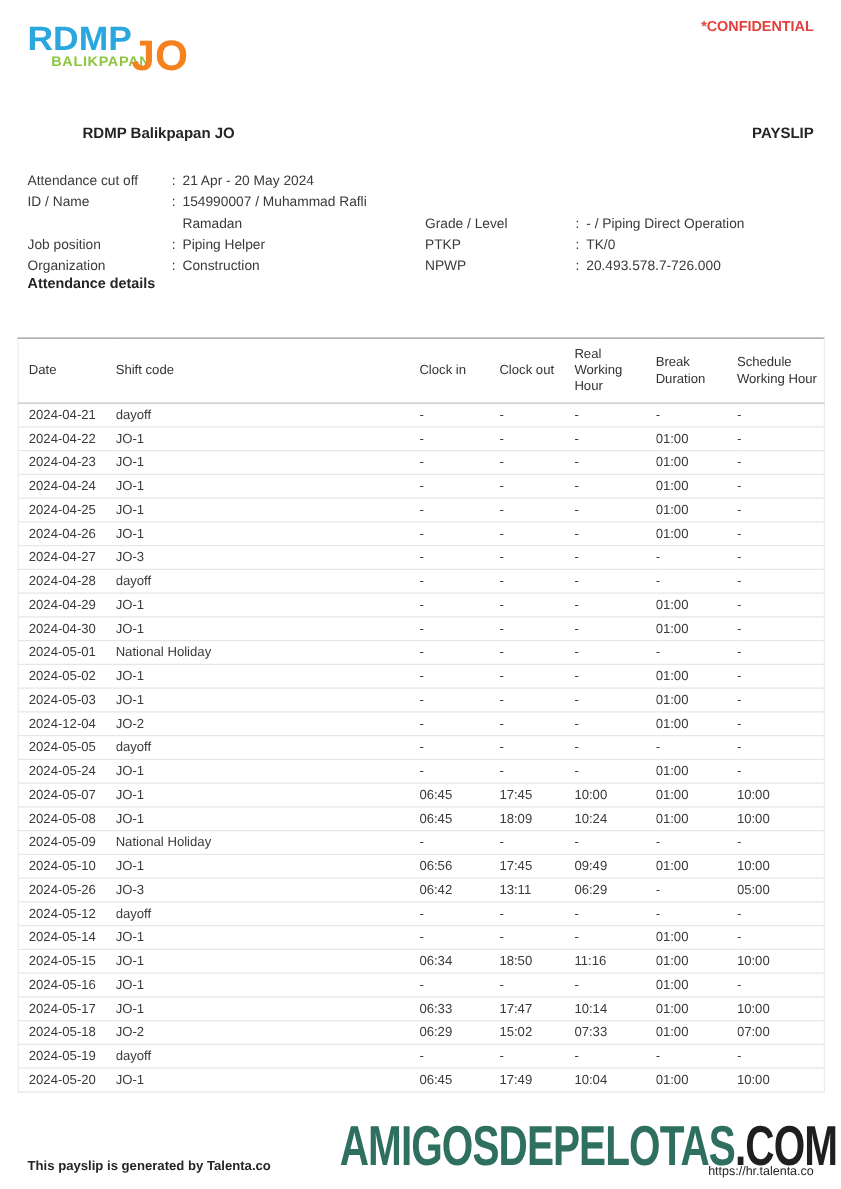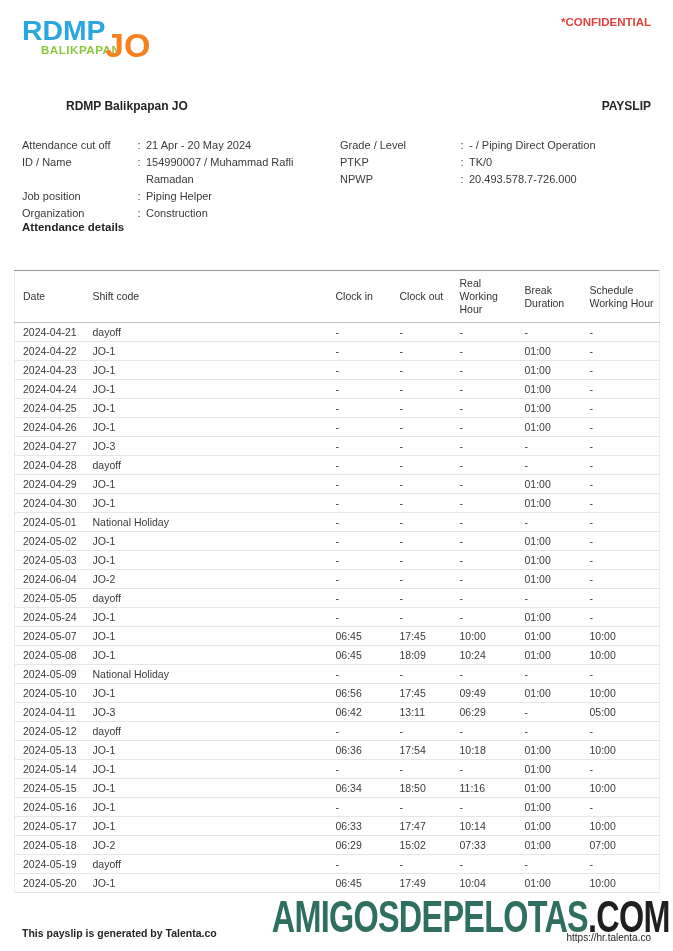--- a/index.html
+++ b/index.html
@@ -16,21 +16,21 @@
     color: #f5821f; transform: scaleX(1.0); }
 
   .confidential { position: absolute; top: 16px; right: 22px; color: #e2403c;
     font-weight: bold; font-size: 11.5px; }
 
   .title-row { position: absolute; left: 22px; right: 22px; top: 99px;
     display: flex; justify-content: space-between; padding-left: 44px; }
   .company-name, .payslip-label { font-size: 12px; font-weight: bold; color: #252525; }
 
   
-  .info-grid { position: absolute; left: 22px; right: 12px; top: 137px; display: flex; }
+  .info-grid { position: absolute; left: 22px; right: 12px; top: 137px; display: flex; align-items: flex-end; }
   .info-col-left { width: 318px; flex: none; }
   .info-col-right { flex: 1; }
   .info-row { display: flex; font-size: 11px; line-height: 17px; }
   .info-label { flex: none; color: #3a3a3a; }
   .info-col-left .info-label { width: 110px; }
   .info-col-right .info-label { width: 115px; }
   .info-colon { flex: none; width: 14px; text-align: center; }
   .info-value { flex: none; }
   .info-col-left .info-value { width: 182px; }
   .info-col-right .info-value { width: 190px; }
@@ -261,21 +261,21 @@
         <tr>
           <td>2024-05-03</td>
           <td>JO-1</td>
           <td>-</td>
           <td>-</td>
           <td>-</td>
           <td>01:00</td>
           <td>-</td>
         </tr>
         <tr>
-          <td>2024-06-04</td>
+          <td>2024-12-04</td>
           <td>JO-2</td>
           <td>-</td>
           <td>-</td>
           <td>-</td>
           <td>01:00</td>
           <td>-</td>
         </tr>
         <tr>
           <td>2024-05-05</td>
           <td>dayoff</td>
@@ -324,45 +324,36 @@
         <tr>
           <td>2024-05-10</td>
           <td>JO-1</td>
           <td>06:56</td>
           <td>17:45</td>
           <td>09:49</td>
           <td>01:00</td>
           <td>10:00</td>
         </tr>
         <tr>
-          <td>2024-04-11</td>
+          <td>2024-05-26</td>
           <td>JO-3</td>
           <td>06:42</td>
           <td>13:11</td>
           <td>06:29</td>
           <td>-</td>
           <td>05:00</td>
         </tr>
         <tr>
           <td>2024-05-12</td>
           <td>dayoff</td>
           <td>-</td>
           <td>-</td>
           <td>-</td>
           <td>-</td>
           <td>-</td>
-        </tr>
-        <tr>
-          <td>2024-05-13</td>
-          <td>JO-1</td>
-          <td>06:36</td>
-          <td>17:54</td>
-          <td>10:18</td>
-          <td>01:00</td>
-          <td>10:00</td>
         </tr>
         <tr>
           <td>2024-05-14</td>
           <td>JO-1</td>
           <td>-</td>
           <td>-</td>
           <td>-</td>
           <td>01:00</td>
           <td>-</td>
         </tr>

